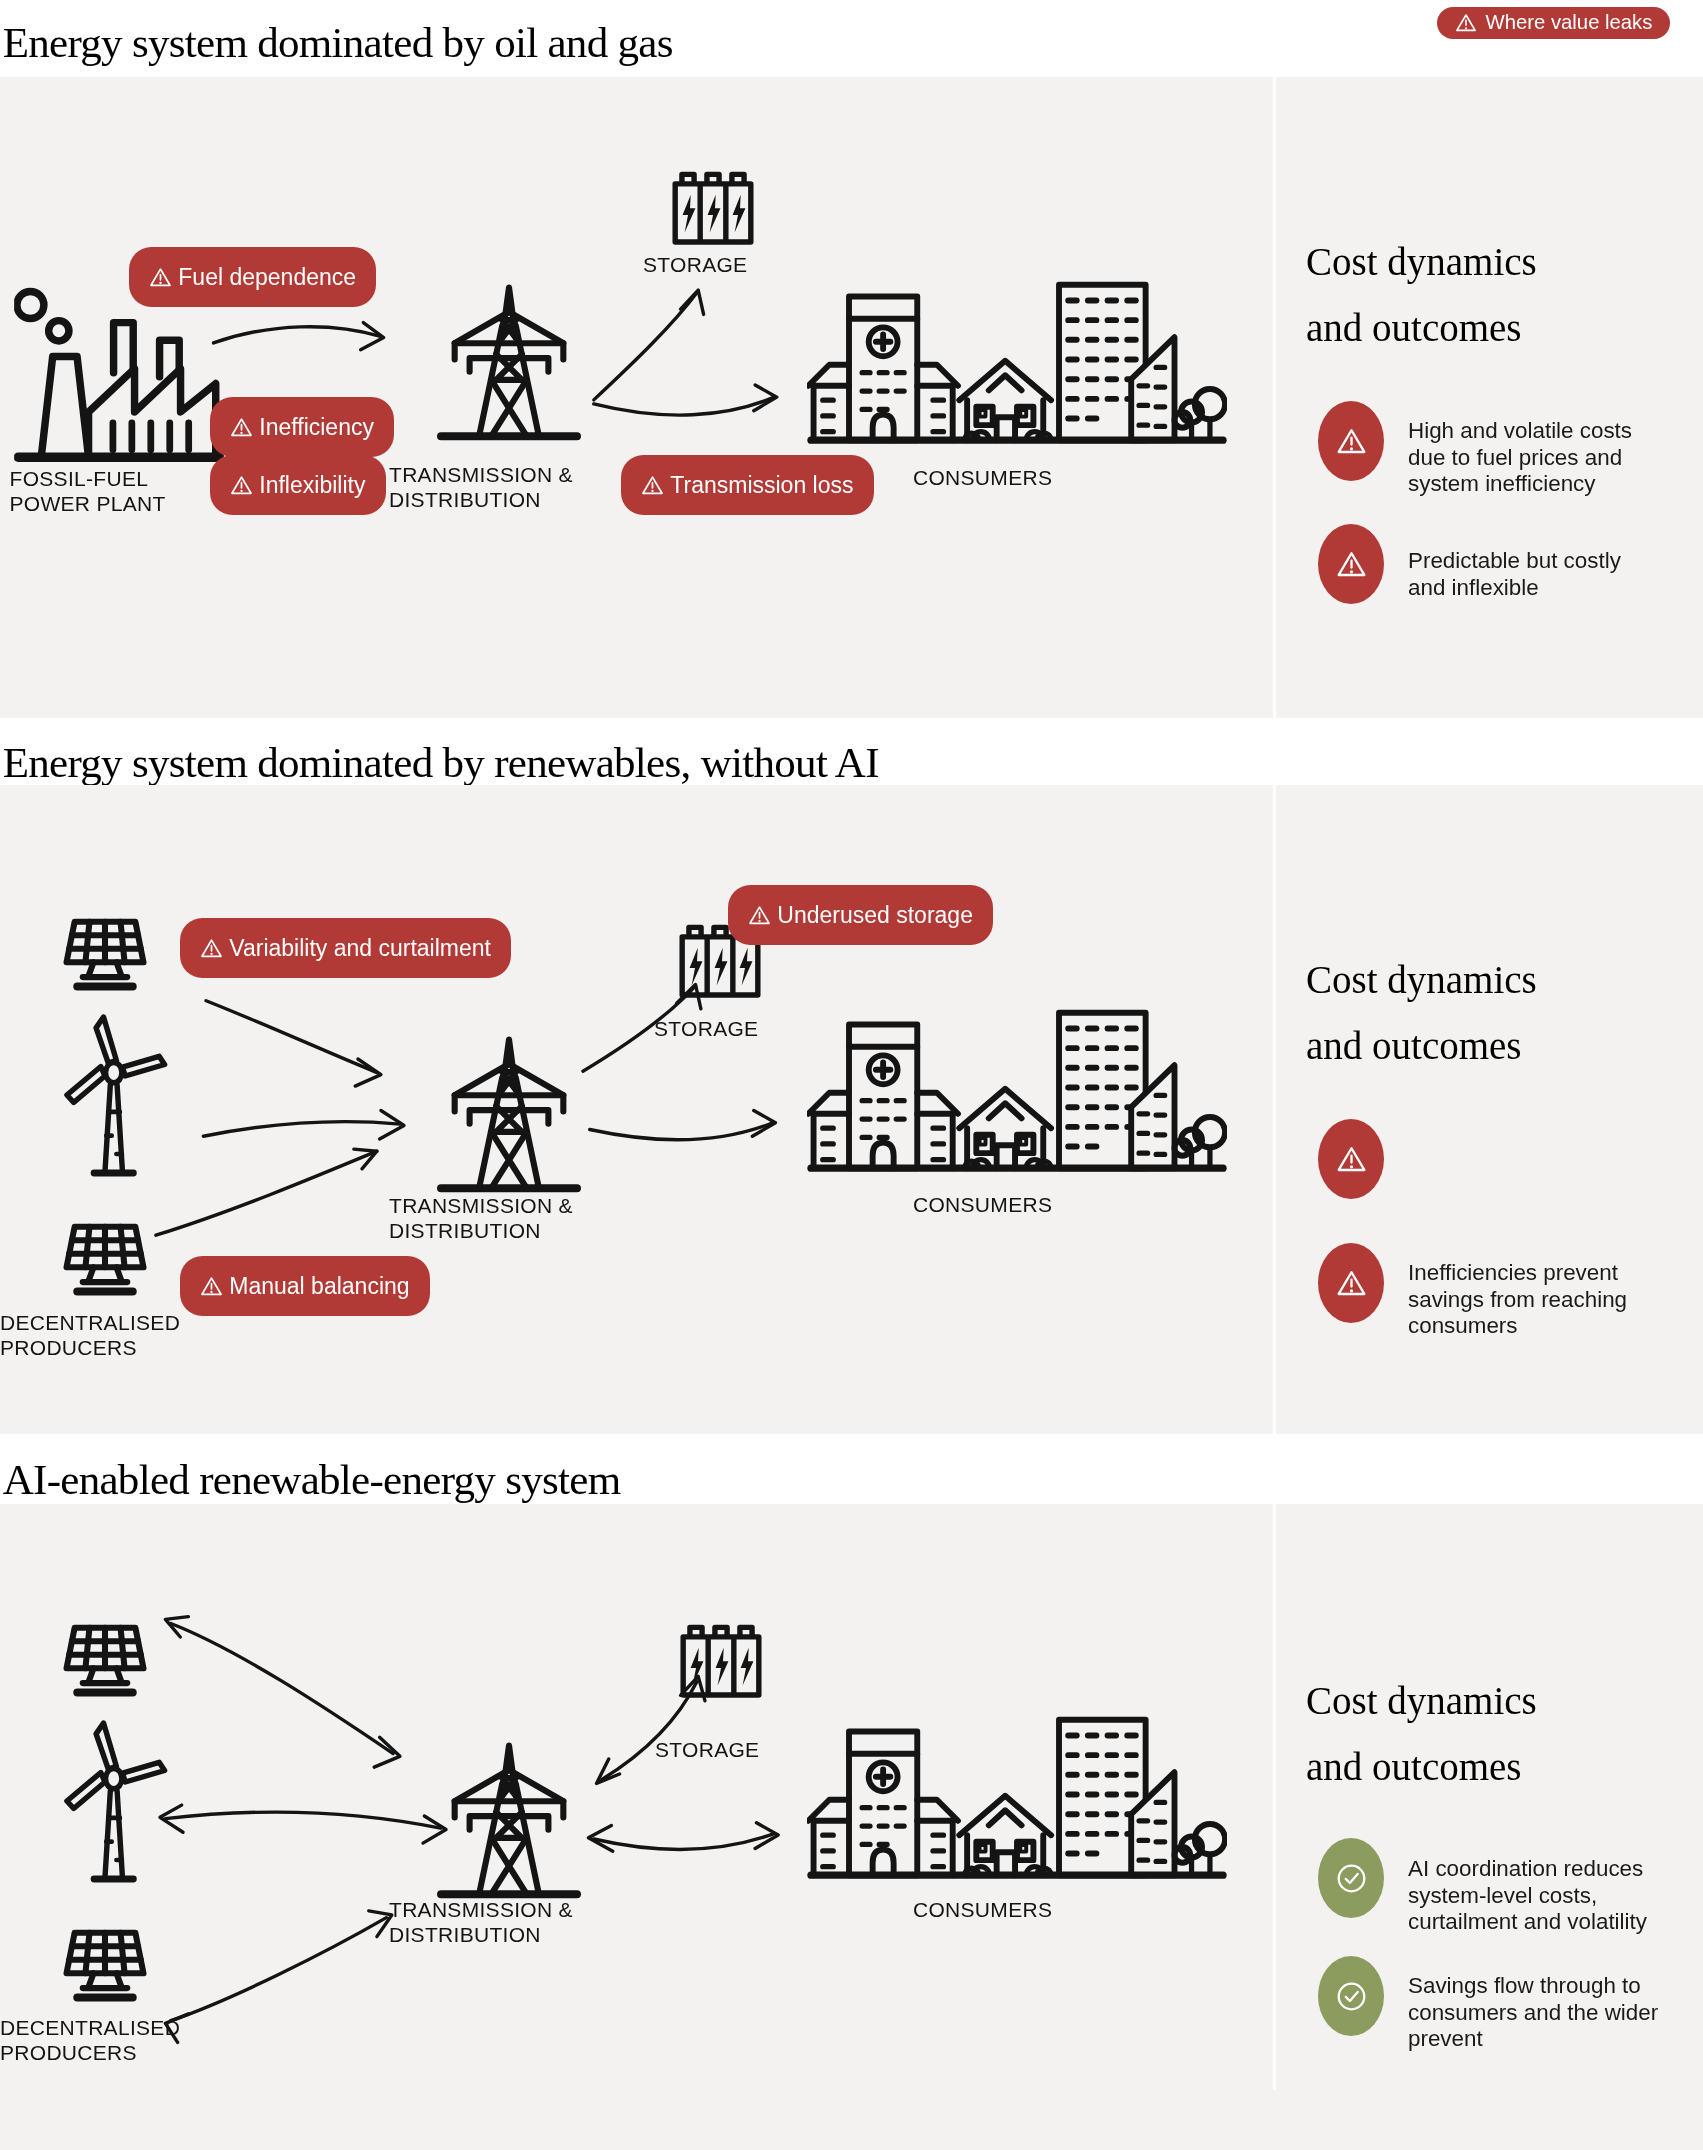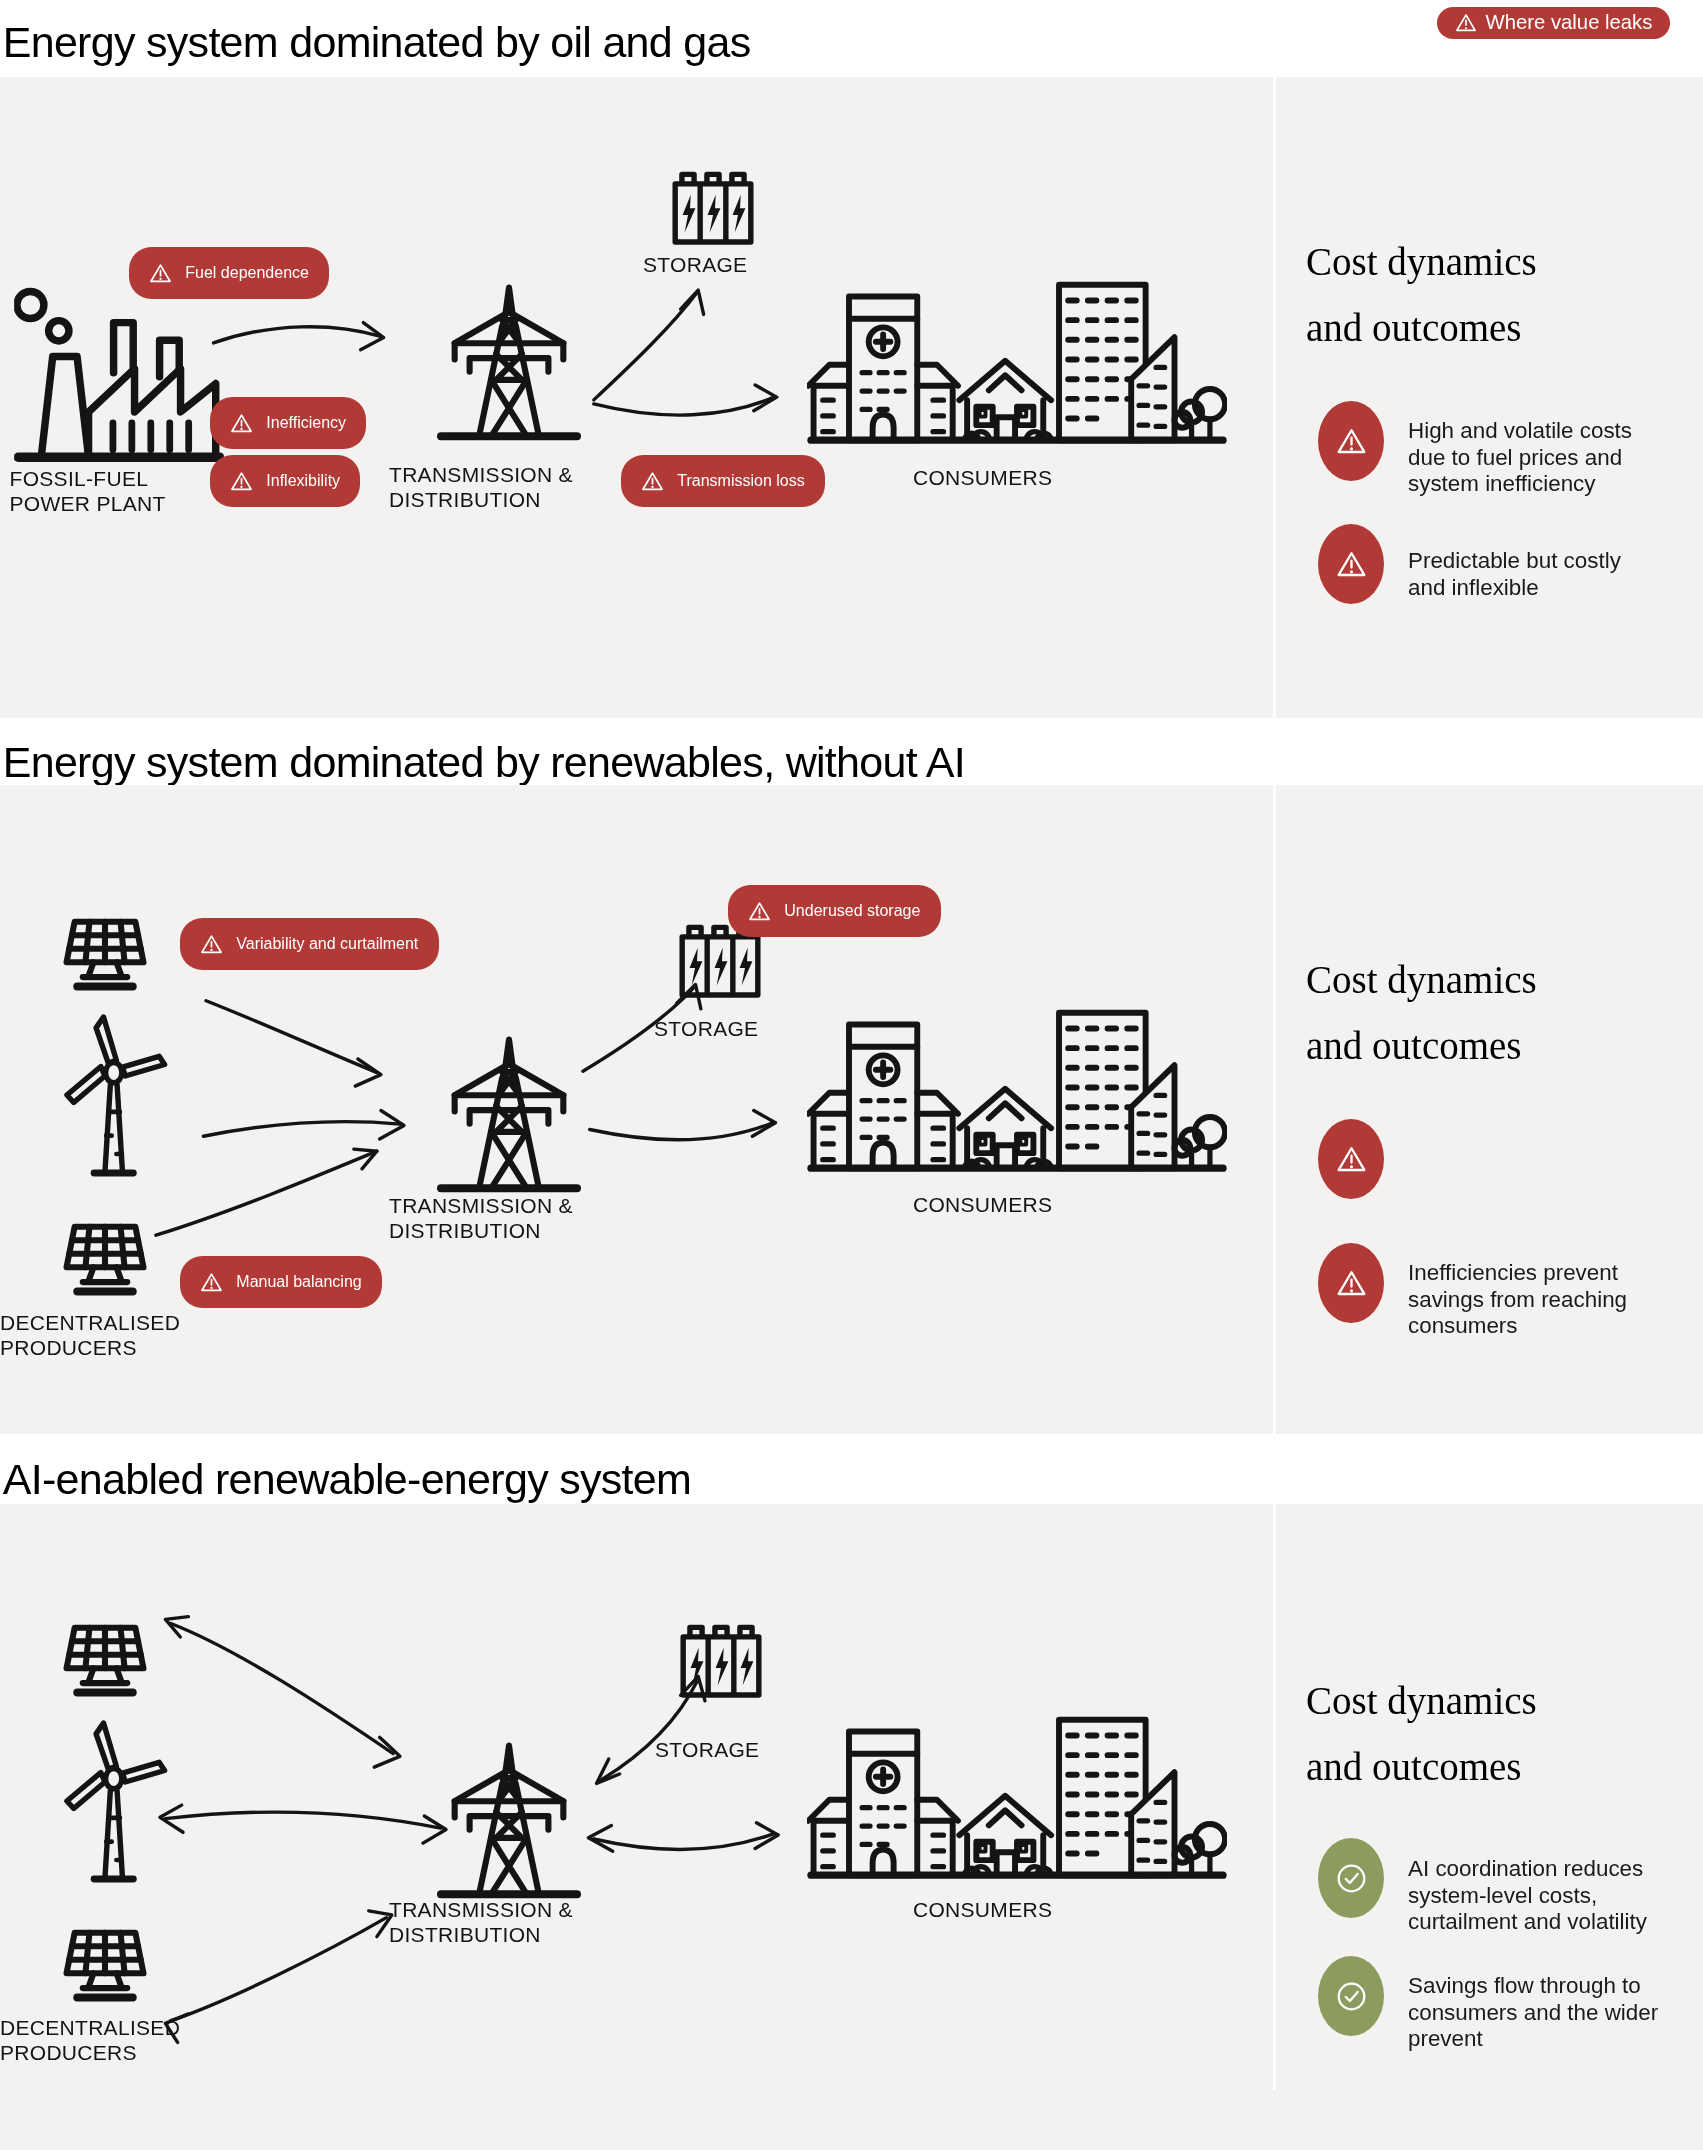--- a/index.html
+++ b/index.html
@@ -1,25 +1,25 @@
 <!DOCTYPE html>
 <html style="font-size:11px"><head>
 <meta charset="utf-8">
 <style>
   html,body{margin:0;padding:0}
   body{width:1703px;height:2151px;background:#fff;position:relative;overflow:hidden;
        font-family:"Liberation Sans",sans-serif;color:#141414}
   .band{position:absolute;left:0;width:1703px;background:#f3f2f1}
-  .sec-title{position:absolute;left:2.7px;margin:0;font-family:Liberation Sans, sans-serif;
+  .sec-title{position:absolute;left:2.7px;margin:0;font-family:Liberation Serif, serif;
        font-weight:400;font-size:43px;letter-spacing:-0.7px;color:#000;white-space:nowrap}
   .icon{position:absolute;color:#141414}
   .nlabel{position:absolute;font-size:21px;line-height:25px;letter-spacing:0.3px;text-align:left;
        white-space:pre-line;color:#141414}
-  .pill{position:absolute;display:inline-flex;align-items:center;gap:13px;height:52px;
-       padding:0 20.3px;border-radius:22.4px;background:#b23a36;color:#fff;font-size:16px;white-space:nowrap}
+  .pill{position:absolute;display:inline-flex;align-items:center;gap:6px;height:60px;
+       padding:0 20.3px;border-radius:22.4px;background:#b23a36;color:#fff;font-size:23px;white-space:nowrap}
   .pill.green{background:#8b9c5e}
   .top-pill{height:32px;border-radius:19px;font-size:20.3px;gap:8.8px;padding:0 17.6px}
   .sep{position:absolute;width:2.7px;background:#fff;top:0}
   .panel-title{position:absolute;margin:1px;font-family:"Liberation Serif",serif;font-weight:400;
        font-size:39px;line-height:66px;color:#000;white-space:pre-line}
   .p-circle{position:absolute;width:66px;height:80px;border-radius:50%;background:#b23a36;
        display:flex;align-items:center;justify-content:center;color:#fff}
   .p-circle.green{background:#8b9c5e}
   .p-text{position:absolute;width:252px;font-size:22.4px;line-height:26.4px;color:#1a1a1a}
   .arrows{position:absolute;left:0;top:0}

